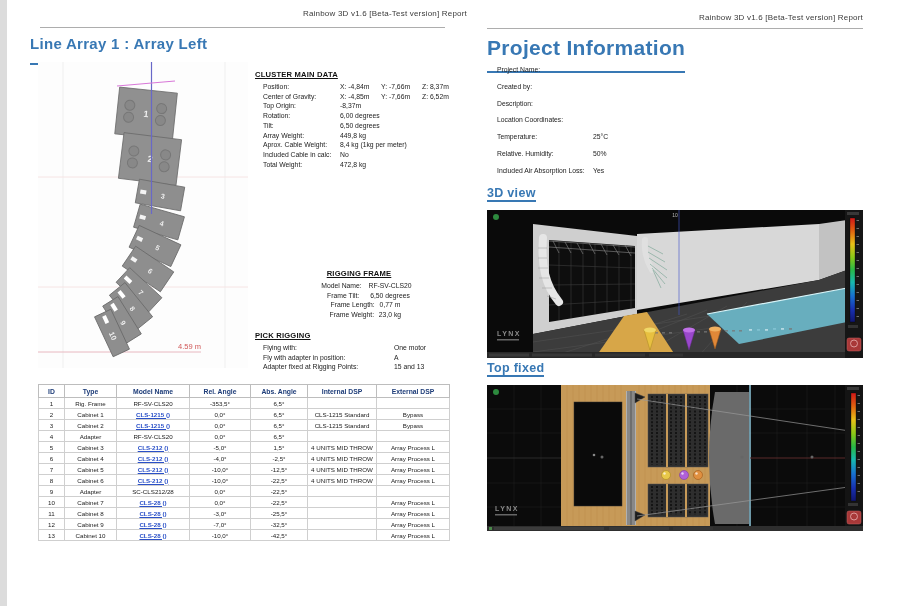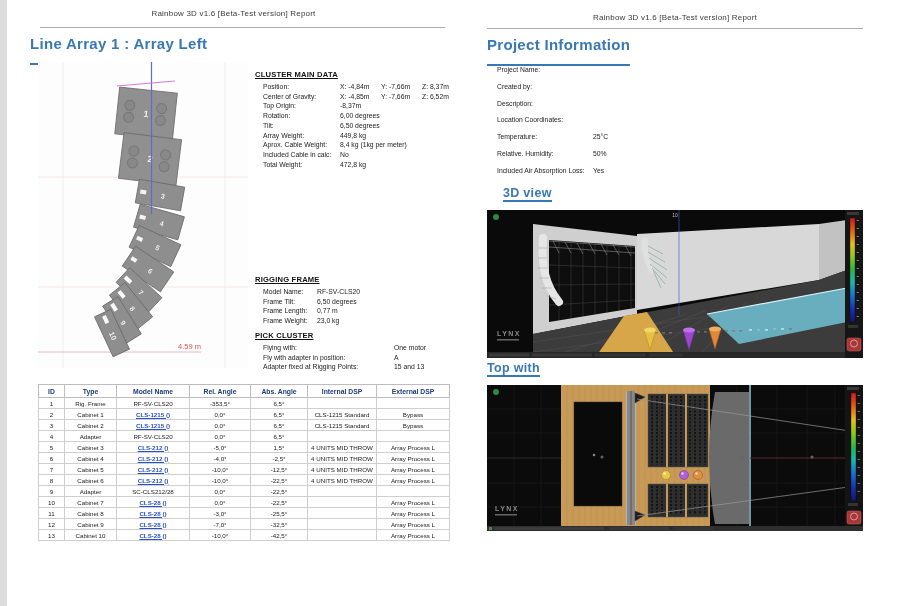--- a/index.html
+++ b/index.html
@@ -2,39 +2,39 @@
 <html><head>
 <meta charset="utf-8">
 <style>
   html,body{margin:0;padding:0;}
   body{
     width:900px;height:606px;position:relative;background:#ffffff;
     font-family:"Liberation Sans",sans-serif;overflow:hidden;color:#222;
   }
   .edge-strip{position:absolute;left:0;top:0;width:7px;height:606px;background:#dcdcdc;}
   
-  .report-header{position:absolute;top:9px;font-size:8px;color:#3a3a3a;text-align:center;letter-spacing:.2px;}
+  .report-header{position:absolute;top:9px;font-size:8px;color:#3a3a3a;text-align:right;letter-spacing:.2px;}
   .hdr-left{left:0;width:467px;}
   .hdr-right{left:487px;width:376px;top:13px;}
   .hdr-rule{position:absolute;height:0;border-top:1px solid #adadad;}
   .rule-left{left:40px;top:27px;width:405px;}
   .rule-right{left:487px;top:28px;width:376px;}
   
   .big-title{position:absolute;font-weight:bold;color:#3878b4;border-bottom:2px solid #3878b4;padding-bottom:11px;letter-spacing:.3px;}
   .title-left{left:30px;top:35px;font-size:15px;}
-  .title-right{left:487px;top:36px;font-size:15px;}
+  .title-right{left:487px;top:36px;font-size:21px;}
   .sub-title{position:absolute;font-weight:bold;color:#3878b4;border-bottom:2px solid #3878b4;font-size:12.5px;letter-spacing:.3px;}
-  .t3d{left:487px;top:186px;margin-left:16px;}
+  .t3d{left:487px;top:186px;}
   .ttop{left:487px;top:361px;}
   
   .diagram{position:absolute;left:38px;top:62px;width:210px;height:306px;background:#fdfdfd;}
   
   .info-col{position:absolute;left:263px;top:62px;width:200px;height:312px;}
   .sec{position:absolute;left:0;width:200px;}
-  .sec0{top:8px;}.sec1{top:114px;}.sec2{top:165px;}.sec3{top:213px;}.sec4{top:269px;}
+  .sec0{top:8px;}.sec1{top:114px;}.sec2{top:165px;}.sec3{top:207px;text-align:center;}.sec4{top:269px;}
   .sec-title{font-size:7.6px;font-weight:bold;color:#111;text-decoration:underline;letter-spacing:.2px;margin:0 0 3px -8px;}
   .sec-row{line-height:9.7px;font-size:6.8px;white-space:nowrap;}
   .lab{display:inline-block;vertical-align:top;}
   .val{display:inline-block;vertical-align:top;}
   .sec0 .lab{width:77px;}  .sec0 .val{width:41px;}
   .sec1 .lab{width:32px;}
   .sec2 .lab{width:68px;}
   .sec3 .lab{width:54px;}
   .sec4 .lab{width:131px;}
   
@@ -145,21 +145,21 @@
       <div class="sec-row"><span class="lab">Total Weight:</span><span class="val">472,8 kg</span></div>
     </div>
     <div class="sec sec3">
       <div class="sec-title">RIGGING FRAME</div>
       <div class="sec-row"><span class="lab">Model Name:</span><span class="val">RF-SV-CLS20</span></div>
       <div class="sec-row"><span class="lab">Frame Tilt:</span><span class="val">6,50 degrees</span></div>
       <div class="sec-row"><span class="lab">Frame Length:</span><span class="val">0,77 m</span></div>
       <div class="sec-row"><span class="lab">Frame Weight:</span><span class="val">23,0 kg</span></div>
     </div>
     <div class="sec sec4">
-      <div class="sec-title">PICK CLUSTER</div>
+      <div class="sec-title">PICK RIGGING</div>
       <div class="sec-row"><span class="lab">Flying with:</span><span class="val">One motor</span></div>
       <div class="sec-row"><span class="lab">Fly with adapter in position:</span><span class="val">A</span></div>
       <div class="sec-row"><span class="lab">Adapter fixed at Rigging Points:</span><span class="val">15 and 13</span></div>
     </div>
   </div>
 
 <table class="array-table" id="array-table">
   <colgroup>
     <col style="width:26px">
       <col style="width:52px">
@@ -307,21 +307,21 @@
 <div class="fields" id="fields">
     <div class="field-row"><span class="flab">Project Name:</span><span class="fval"></span></div>
     <div class="field-row"><span class="flab">Created by:</span><span class="fval"></span></div>
     <div class="field-row"><span class="flab">Description:</span><span class="fval"></span></div>
     <div class="field-row"><span class="flab">Location Coordinates:</span><span class="fval"></span></div>
     <div class="field-row"><span class="flab">Temperature:</span><span class="fval">25°C</span></div>
     <div class="field-row"><span class="flab">Relative. Humidity:</span><span class="fval">50%</span></div>
     <div class="field-row"><span class="flab">Included Air Absorption Loss:</span><span class="fval">Yes</span></div>
   </div>
 <div class="sub-title t3d">3D view</div>
-<div class="sub-title ttop">Top with</div>
+<div class="sub-title ttop">Top fixed</div>
 
 <svg class="view-img v3d" viewBox="0 0 376 148" xmlns="http://www.w3.org/2000/svg">
   <defs>
     <linearGradient id="rg" x1="0" y1="0" x2="0" y2="1">
       <stop offset="0" stop-color="#d01818"></stop>
         <stop offset="0.12" stop-color="#e06010"></stop>
       <stop offset="0.25" stop-color="#e8c018"></stop>
         <stop offset="0.38" stop-color="#88c818"></stop>
       <stop offset="0.5" stop-color="#28b848"></stop>
         <stop offset="0.62" stop-color="#18b8b0"></stop>

